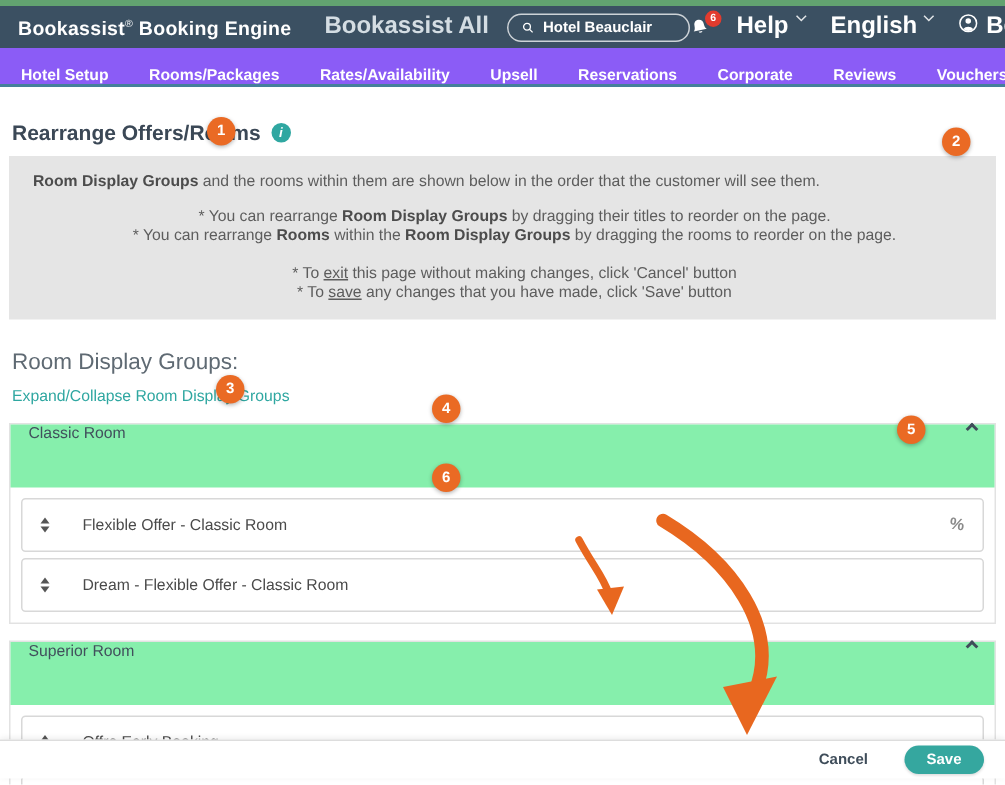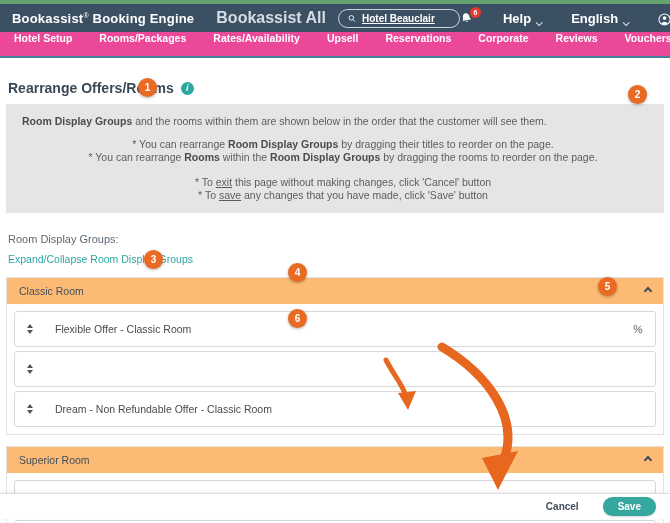--- a/index.html
+++ b/index.html
@@ -8,52 +8,52 @@
 
   
   .topstrip { height:4px; background:#62a370; }
 
   
   .topbar { height:28px; background:#3b5062; display:flex; align-items:center; padding:0 12px; color:#fff; }
   .brand { font-size:13px; font-weight:800; letter-spacing:.2px; white-space:nowrap; }
   .brand sup { font-size:7px; font-weight:400; }
   .topbar-divider { width:1px; height:14px; background:rgba(255,255,255,.35); margin:0 11px; }
   .account { font-size:16px; font-weight:700; color:#d4dde3; white-space:nowrap; }
-  .searchbox { margin-left:12px; display:flex; align-items:center; gap:6px; border:1px solid rgba(255,255,255,.75); border-radius:10px; height:19px; padding:0 9px; width:122px;text-decoration:underline; }
+  .searchbox { margin-left:12px; display:flex; align-items:center; gap:6px; border:1px solid rgba(255,255,255,.75); border-radius:10px; height:19px; padding:0 9px; width:122px; }
   .searchbox input { background:transparent; border:none; outline:none; color:#fff; font-size:10px; font-weight:700; width:88px; font-family:inherit; }
   .topbar-right { margin-left:auto; display:flex; align-items:center; gap:18px; }
   .bell-wrap { position:relative; display:inline-flex; cursor:pointer; }
   .bell-svg { transform:rotate(-12deg); }
   .badge { position:absolute; top:-5px; right:-8px; width:11px; height:11px; border-radius:50%; background:#e23b2e; color:#fff; font-size:7px; font-weight:700; display:flex; align-items:center; justify-content:center; }
-  .menu-item { display:inline-flex; align-items:flex-end; gap:5px; font-size:13px; font-weight:700; color:#fff; cursor:pointer; white-space:nowrap;margin-left:12px; }
+  .menu-item { display:inline-flex; align-items:flex-start; gap:5px; font-size:16px; font-weight:700; color:#fff; cursor:pointer; white-space:nowrap; }
   .chev-down { width:5px; height:5px; border-right:1.5px solid rgba(255,255,255,.85); border-bottom:1.5px solid rgba(255,255,255,.85); transform:rotate(45deg) translateY(-1px); display:inline-block; }
 
   
-  .navbar { height:26px; background:#ec4899; display:flex; align-items:flex-start; gap:27px; padding:0 14px; border-bottom:2px solid #44809b; }
+  .navbar { height:26px; background:#8b5cf6; display:flex; align-items:flex-end; gap:27px; padding:0 14px; border-bottom:2px solid #44809b; }
   .nav-item { color:#fff; font-size:10.5px; font-weight:700; cursor:pointer; white-space:nowrap; }
 
   
   main { position:relative; padding:0 6px; }
   .page-head { display:flex; align-items:center; gap:7px; margin:22px 2px 0; }
   .page-title { font-size:14px; font-weight:700; color:#3b4856; }
   .info-icon { width:13px; height:13px; border-radius:50%; background:#2fa7a1; color:#fff; font-size:9px; font-weight:700; display:inline-flex; align-items:center; justify-content:center; font-style:italic; cursor:pointer; }
 
   .instructions { margin-top:8px; background:#e5e5e5; padding:11px 16px; font-size:10.5px; color:#5d5d5d; line-height:13px; }
   .instructions b { color:#4c4c4c; }
   .instructions .intro { margin-bottom:10px; }
   .instructions .bullets { padding-left:16px;text-align:center; }
   .instructions .bullets.second { margin-top:12px; }
   .instructions .u { text-decoration:underline; }
 
-  .groups-label { margin:20px 2px 0; font-size:11px; color:#5f6a73; }
+  .groups-label { margin:20px 2px 0; font-size:15px; color:#5f6a73; }
   .expand-link { display:inline-block; margin:8px 2px 0; font-size:10.5px; color:#2fa7a1; cursor:pointer; }
 
   .group-section { margin-top:10px; border:1px solid #e2e2e2; background:#fff; }
   .group-section.superior { margin-top:11px; }
-  .group-header { height:26px; background:#fdba74; display:flex; align-items:center; padding:0 12px; font-size:10.5px; color:#41505c; cursor:grab; }
+  .group-header { height:42px; background:#86efac; display:flex; padding:0 12px; font-size:10.5px; color:#41505c; cursor:grab; }
   .chev-up { width:6px; height:6px; border-left:2px solid #3f4d5a; border-top:2px solid #3f4d5a; transform:rotate(45deg); display:inline-block; margin-left:auto; cursor:pointer; }
   .rows { padding:7px; }
   .room-row { height:36px; border:1px solid #d8d8d8; border-radius:3px; background:#fff; display:flex; align-items:center; padding:16px 12px; font-size:10.5px; color:#4a4a4a; margin-bottom:4px; cursor:grab; }
   .room-row:last-child { margin-bottom:0; }
   .drag-handle { display:inline-flex; flex-direction:column; gap:2px; margin-right:22px; }
   .tri-up { width:0; height:0; border-left:3px solid transparent; border-right:3px solid transparent; border-bottom:4px solid #555; }
   .tri-down { width:0; height:0; border-left:3px solid transparent; border-right:3px solid transparent; border-top:4px solid #555; }
   .clock-icon { display:inline-flex; margin-right:6px; }
   .percent-icon { margin-left:auto; color:#8a8a8a; font-size:11px; font-weight:600; transform:rotate(8deg); }
 
@@ -156,27 +156,21 @@
             <span class="tri-down"></span>
           </span>
         <span>Flexible Offer - Classic Room</span>
         <span class="percent-icon">%</span>
       </div>
       <div class="room-row">
         <span class="drag-handle">
             <span class="tri-up"></span>
             <span class="tri-down"></span>
           </span>
-      </div>
-      <div class="room-row">
-        <span class="drag-handle">
-            <span class="tri-up"></span>
-            <span class="tri-down"></span>
-          </span>
-        <span>Dream - Non Refundable Offer - Classic Room</span>
+        <span>Dream - Flexible Offer - Classic Room</span>
       </div>
     </div>
   </section>
 
   <section class="group-section superior">
     <div class="group-header">
       <span>Superior Room</span>
       <span class="chev-up"></span>
     </div>
     <div class="rows">

